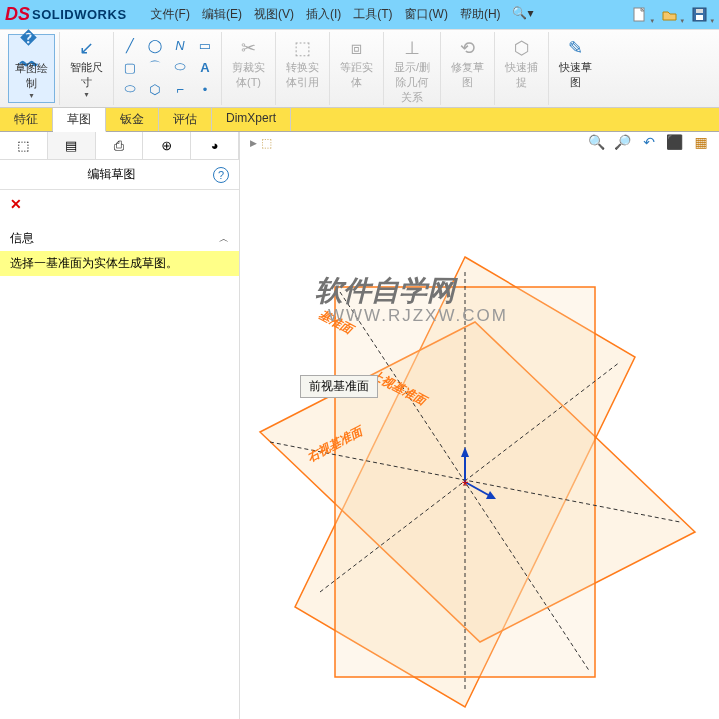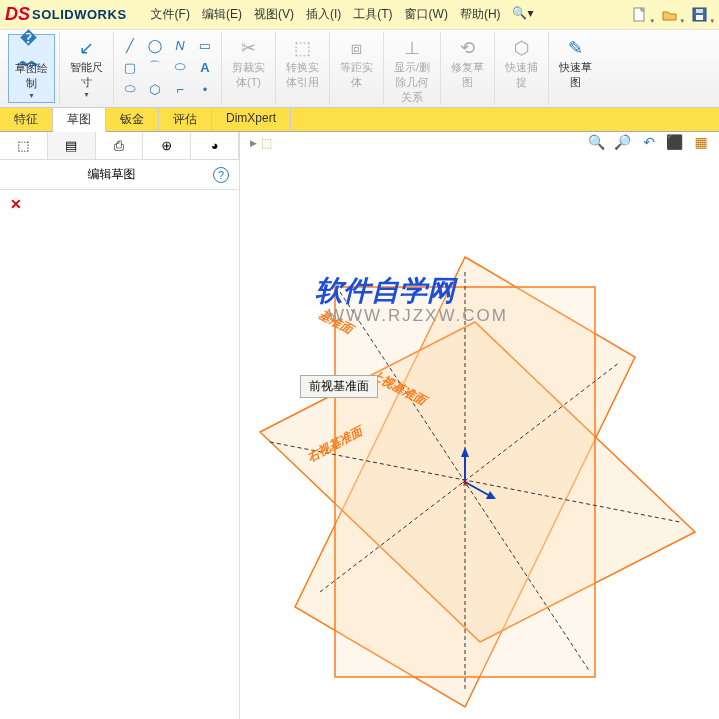--- a/index.html
+++ b/index.html
@@ -1,18 +1,18 @@
 <!DOCTYPE html>
 <html><head>
 <meta charset="utf-8">
 <style>
 * { margin: 0; padding: 0; box-sizing: border-box; font-family: "Microsoft YaHei", Arial, sans-serif; }
 body { width: 719px; height: 719px; background: #fff; overflow: hidden; position: relative; }
 
-.title-bar { height: 30px; background: #fef9c3; display: flex; align-items: center; padding: 0 5px; border-bottom: 1px solid #e0e0e0; }
+.title-bar { height: 30px; background: #7dd3fc; display: flex; align-items: center; padding: 0 5px; border-bottom: 1px solid #e0e0e0; }
 .logo { display: flex; align-items: center; gap: 2px; }
 .logo-ds { color: #d9002b; font-style: italic; font-weight: bold; font-size: 18px; }
 .logo-text { color: #003a6b; font-weight: bold; font-size: 13px; letter-spacing: 0.5px; }
 .menu-bar { display: flex; margin-left: 20px; gap: 4px; text-align: center; }
 .menu-item { font-size: 12px; color: #333; padding: 2px 4px; cursor: default; }
 .doc-tools { margin-left: auto; display: flex; gap: 2px; align-items: center; }
 .doc-btn { width: 28px; height: 24px; display: flex; align-items: center; justify-content: center; border: none; background: none; position: relative; }
 .doc-drop { font-size: 7px; color: #666; position: absolute; right: 0; bottom: 2px; }
 
 .ribbon { height: 78px; background: linear-gradient(#fdfdfd, #f0f0f0); border-bottom: 1px solid #ccc; display: flex; padding: 2px 4px; }
@@ -40,21 +40,21 @@
 .info-section { margin-top: 8px; }
 .info-header { padding: 4px 10px; font-size: 12px; display: flex; justify-content: space-between; align-items: center; }
 .info-msg { padding: 4px 10px; font-size: 12px; background: #ffff88; }
 
 .viewport { flex: 1; position: relative; background: #fff; }
 .breadcrumb { position: absolute; top: 4px; left: 10px; font-size: 12px; color: #333; display: flex; align-items: center; gap: 4px; }
 .view-tools { position: absolute; top: 0; right: 8px; display: flex; gap: 6px; }
 .view-tool { width: 20px; height: 20px; display: flex; align-items: center; justify-content: center; font-size: 14px; color: #555; }
 
 .canvas { position: absolute; top: 30px; left: 0; right: 0; bottom: 0; }
-.watermark { position: absolute; top: 110px; left: 75px; font-size: 28px; font-weight: bold; color: #1d4ed8; font-style: italic; z-index: 5; }
+.watermark { position: absolute; top: 110px; left: 75px; font-size: 28px; font-weight: bold; color: #737373; font-style: italic; z-index: 5; }
 .watermark-sub { position: absolute; top: 144px; left: 88px; font-size: 17px; color: #999; letter-spacing: 2px; z-index: 5; }
 .tooltip-label { position: absolute; top: 213px; left: 60px; background: #f5f5f0; border: 1px solid #aaa; padding: 2px 8px; font-size: 12px; z-index: 10; }
 
 .planes-svg { position: absolute; top: 0; left: 0; width: 100%; height: 100%; }
 .plane-fill { fill: #fde0b8; fill-opacity: 0.35; stroke: #ff7b1a; stroke-width: 1.5; }
 .plane-axis { stroke: #333; stroke-width: 1; stroke-dasharray: 4 3; }
 .plane-label { font-size: 12px; fill: #ff7b1a; font-style: italic; font-weight: bold; }
 .origin-arrow { stroke-width: 2; }
 </style>
 </head>
@@ -204,20 +204,27 @@
       <div class="panel-tab active">▤</div>
       <div class="panel-tab">⎙</div>
       <div class="panel-tab">⊕</div>
       <div class="panel-tab">◕</div>
     </div>
     <div class="panel-header">
       <span style="margin:0 auto;font-weight:normal;">编辑草图</span>
       <span class="help-icon">?</span>
     </div>
     <div class="close-x">✕</div>
+    <div class="info-section">
+      <div class="info-header">
+        <span>信息</span>
+        <span style="font-size:10px;">︿</span>
+      </div>
+      <div class="info-msg">选择一基准面为实体生成草图。</div>
+    </div>
   </div>
 
   <div class="viewport">
     <div class="breadcrumb">
       <span style="font-size:9px;color:#888;">▶</span>
       <span style="color:#c9a65a;">⬚</span>
     </div>
     <div class="view-tools">
       <span class="view-tool">🔍</span>
       <span class="view-tool">🔎</span>

